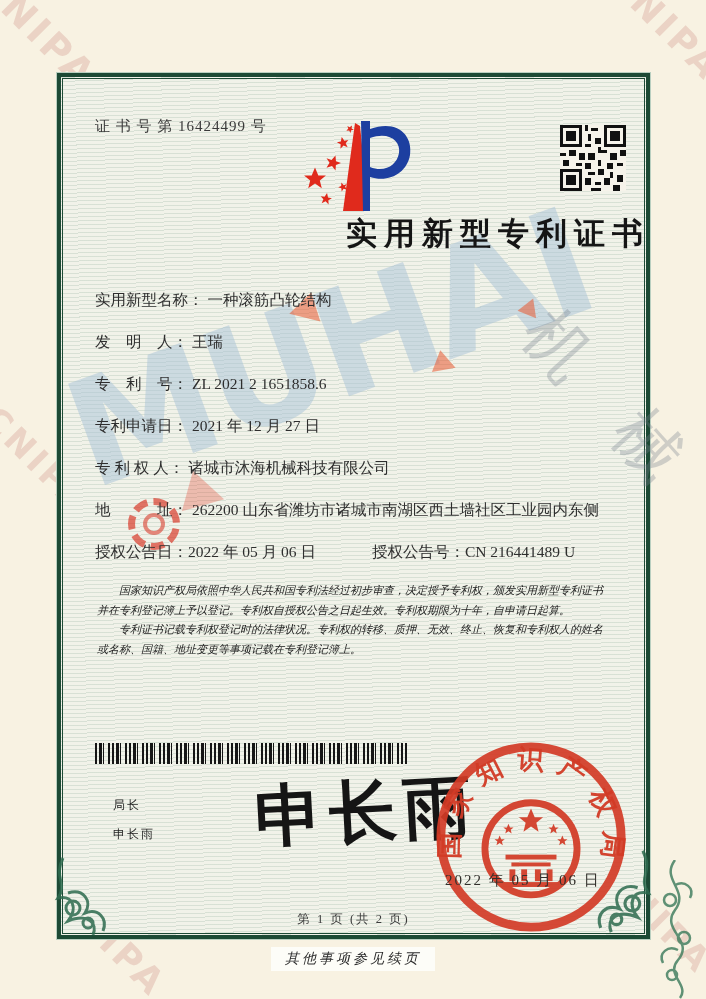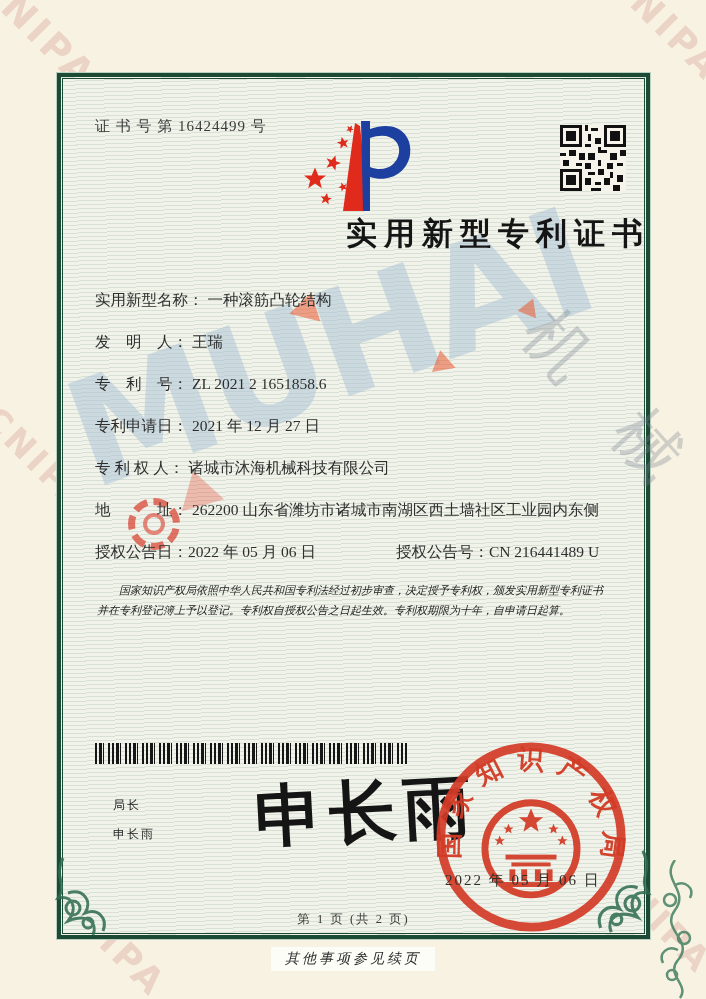--- a/index.html
+++ b/index.html
@@ -40,21 +40,21 @@
   .logo{position:absolute;left:50%;top:46px;transform:translateX(-50%);}
   .title{position:absolute;left:0;right:0;top:140px;text-align:right;font-size:31px;font-weight:bold;
     letter-spacing:7px;color:#151515;}
   .qr{position:absolute;right:24px;top:52px;}
 
   .fields{position:absolute;left:38px;right:30px;top:216px;font-size:15.5px;color:#2e2e2e;}
   .frow{display:flex;align-items:flex-start;margin-bottom:20px;line-height:22px;}
   .flabel{flex:0 0 auto;white-space:pre;}
   .fvalue{margin-left:4px;max-width:420px;}
   .grant-row{display:flex;margin-bottom:0;}
-  .gpair2{margin-left:80px;}
+  .gpair2{margin-left:56px;}
 
   .body-text{position:absolute;left:40px;right:38px;top:508px;font-size:11px;line-height:1.78;
     color:#222;font-style:italic;}
   .body-text p{margin:0;text-indent:2em;}
 
   .barcode{position:absolute;left:38px;top:670px;width:312px;height:21px;background:
     repeating-linear-gradient(90deg,#161616 0 2px,transparent 2px 4px,#161616 4px 7px,
       transparent 7px 8px,#161616 8px 9px,transparent 9px 13px,#161616 13px 15px,transparent 15px 17px);}
 
   .director{position:absolute;left:56px;top:724px;font-size:12px;color:#1f1f1f;
@@ -201,20 +201,21 @@
           <span class="flabel">授权公告日：</span><span>2022 年 05 月 06 日</span>
         </span>
         <span class="gpair2">
           <span class="flabel">授权公告号：</span><span>CN 216441489 U</span>
         </span>
       </div>
     </div>
 
     <div class="body-text">
       <p>国家知识产权局依照中华人民共和国专利法经过初步审查，决定授予专利权，颁发实用新型专利证书并在专利登记簿上予以登记。专利权自授权公告之日起生效。专利权期限为十年，自申请日起算。</p>
+      <p>专利证书记载专利权登记时的法律状况。专利权的转移、质押、无效、终止、恢复和专利权人的姓名或名称、国籍、地址变更等事项记载在专利登记簿上。</p>
     </div>
 
     <div class="barcode"></div>
 
     <div class="director">
       <div>局长</div>
       <div>申长雨</div>
     </div>
 
     <div class="signature">申长雨</div>

